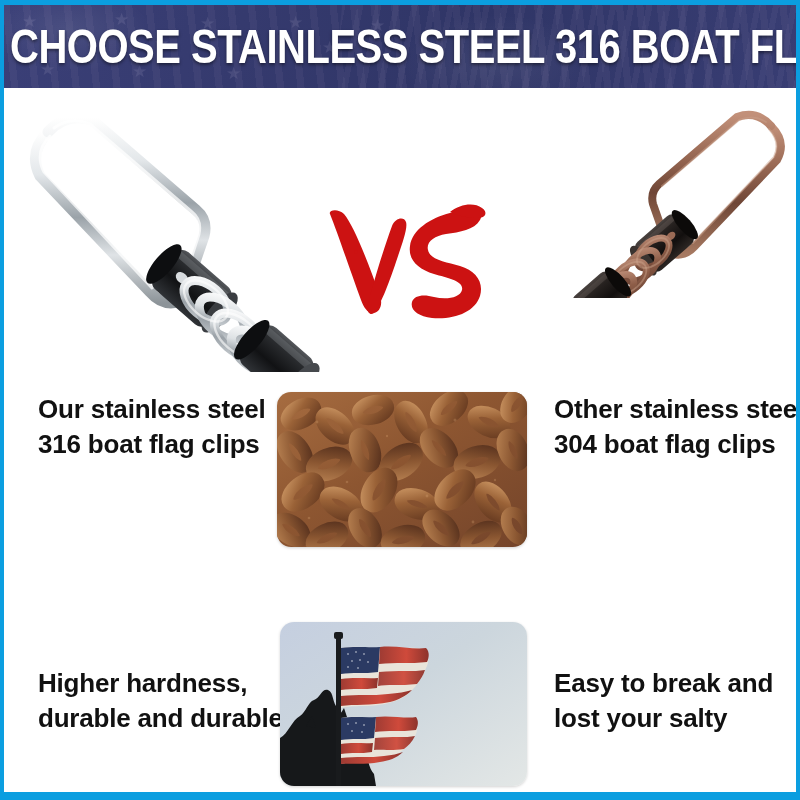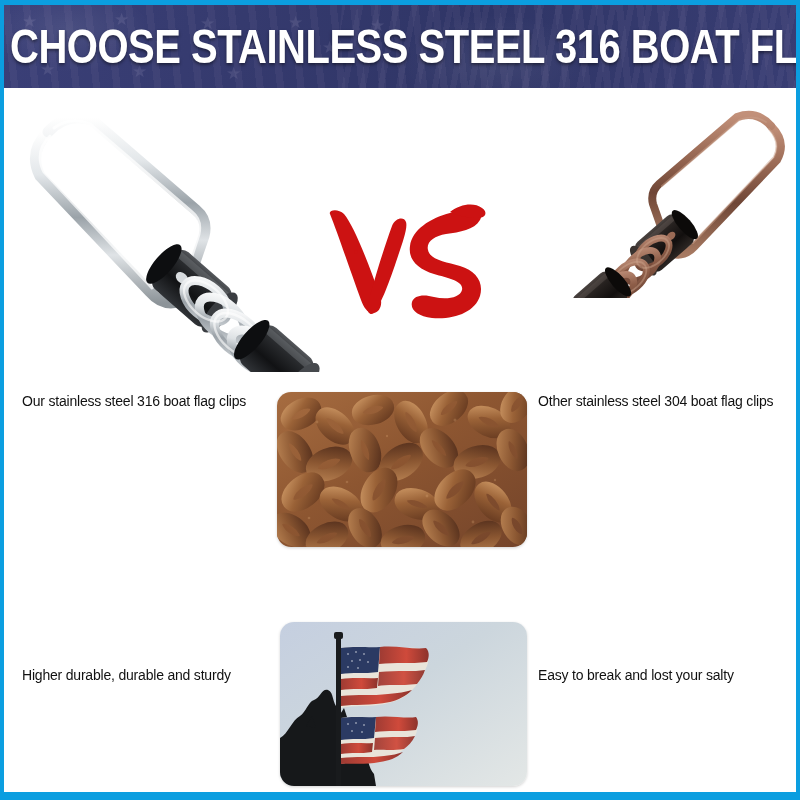--- a/index.html
+++ b/index.html
@@ -130,25 +130,26 @@
     position: absolute;
     left: 4px;
     width: 792px;
   }
   .row-1 { top: 392px; height: 160px; }
   .row-2 { top: 520px; height: 90px;  }
   .row-3 { top: 622px; height: 170px; }
 
   .col-text {
     position: absolute;
-    font-weight: normal;
+    font-weight: bold;
     color: #111111;
-    font-size: 14px;
+    font-size: 26px;
     line-height: 1.35;
     letter-spacing: -0.2px;
+    margin-left: 16px;
   }
   .col-left  { left: 18px;  width: 250px; }
   .col-right { left: 534px; width: 256px; }
 
   
   .photo-card {
     position: absolute;
     border-radius: 14px;
     overflow: hidden;
     box-shadow: 0 1px 3px rgba(0,0,0,0.18);
@@ -426,21 +427,21 @@
             <circle cx="196" cy="130" r="1.4"></circle>
         </g>
       </svg>
     </div>
 
     <div class="col-text col-right">Other stainless steel 304 boat flag clips</div>
   </div>
 
 
   <div class="row row-3">
-    <div class="col-text col-left" style="top:44px; position:absolute;">Higher durable, durable and sturdy</div>
+    <div class="col-text col-left" style="top:44px; position:absolute;">Higher hardness, durable and durable</div>
 
     <div class="photo-card photo-flag">
       <svg class="flag-svg" viewBox="0 0 247 164" preserveAspectRatio="none">
         <defs>
           <linearGradient id="sky" x1="0" y1="0" x2="1" y2="1">
             <stop offset="0%" stop-color="#c5cfe0"></stop>
             <stop offset="45%" stop-color="#ccd6dd"></stop>
             <stop offset="100%" stop-color="#e3e7e6"></stop>
           </linearGradient>
           <linearGradient id="stripeRed" x1="0" y1="0" x2="1" y2="0">

